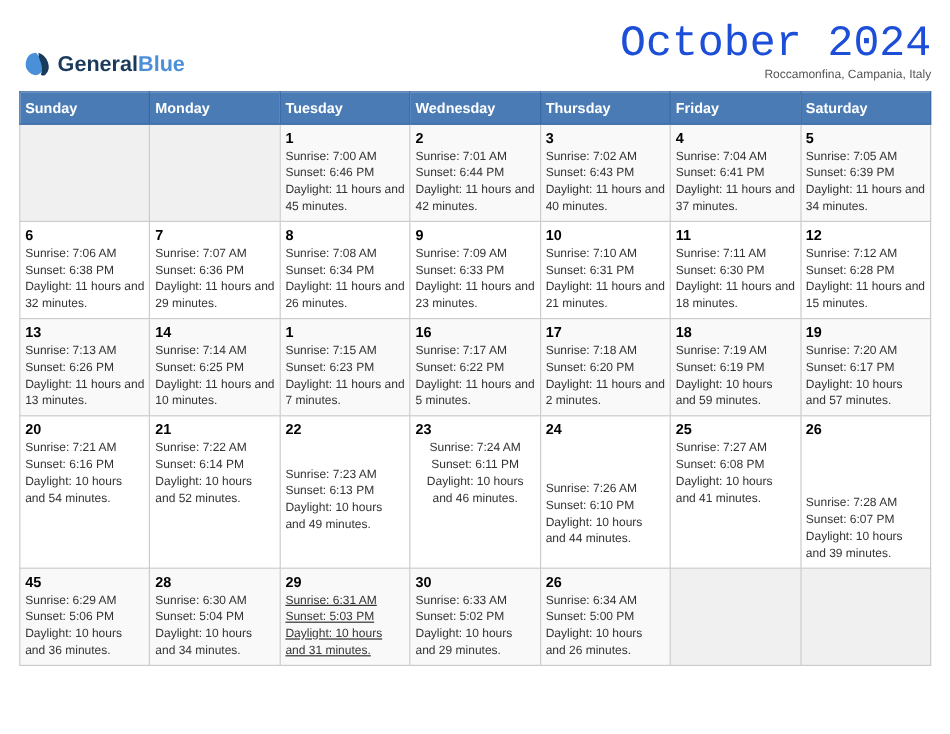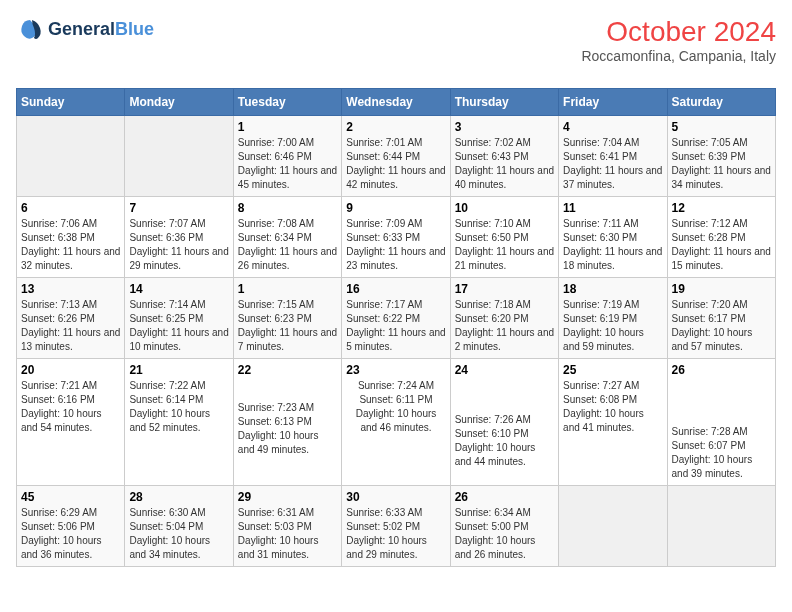--- a/index.html
+++ b/index.html
@@ -6,22 +6,22 @@
     body {
       font-family: Arial, sans-serif;
       background: #fff;
       width: 792px;
       min-height: 612px;
       padding: 16px;
     }
     .header {
       display: flex;
       justify-content: space-between;
-      align-items: flex-start;
-      margin-bottom: 24px;
+      align-items: flex-end;
+      margin-bottom: 8px;
     }
     .logo {
       display: flex;
       align-items: center;
     }
     .logo-text {
       font-size: 18px;
       font-weight: bold;
       color: #1a3a5c;
       line-height: 1.1;
@@ -31,26 +31,27 @@
     }
     .logo-icon {
       width: 28px;
       height: 28px;
       margin-right: 4px;
     }
     .title-block {
       text-align: right;
     }
     .month-title {
-      font-size: 28px;
-      color: #ef4444;
+      font-size: 36px;
+      color: #1d4ed8;
       font-weight: normal;
+      font-family: Liberation Mono, monospace;
     }
     .subtitle {
-      font-size: 14px;
+      font-size: 10px;
       color: #555;
     }
     table {
       width: 100%;
       border-collapse: collapse;
       font-size: 11px;
     }
     thead tr th {
       background-color: #4a7bb5;
       color: #fff;
@@ -175,21 +176,21 @@
         </td>
         <td>
           <span class="day-num">9</span>
           <div class="day-info" style="white-space: pre-line;">Sunrise: 7:09 AM
 Sunset: 6:33 PM
 Daylight: 11 hours and 23 minutes.</div>
         </td>
         <td>
           <span class="day-num">10</span>
           <div class="day-info" style="white-space: pre-line;">Sunrise: 7:10 AM
-Sunset: 6:50 PM
+Sunset: 6:31 PM
 Daylight: 11 hours and 21 minutes.</div>
         </td>
         <td>
           <span class="day-num">11</span>
           <div class="day-info" style="white-space: pre-line;">Sunrise: 7:11 AM
 Sunset: 6:30 PM
 Daylight: 11 hours and 18 minutes.</div>
         </td>
         <td>
           <span class="day-num">12</span>
@@ -294,21 +295,21 @@
 Daylight: 10 hours and 36 minutes.</div>
         </td>
         <td>
           <span class="day-num">28</span>
           <div class="day-info" style="white-space: pre-line;">Sunrise: 6:30 AM
 Sunset: 5:04 PM
 Daylight: 10 hours and 34 minutes.</div>
         </td>
         <td>
           <span class="day-num">29</span>
-          <div class="day-info" style="white-space: pre-line;">Sunrise: 6:31 AM
+          <div class="day-info" style="white-space: pre-line; text-decoration: underline;">Sunrise: 6:31 AM
 Sunset: 5:03 PM
 Daylight: 10 hours and 31 minutes.</div>
         </td>
         <td>
           <span class="day-num">30</span>
           <div class="day-info" style="white-space: pre-line;">Sunrise: 6:33 AM
 Sunset: 5:02 PM
 Daylight: 10 hours and 29 minutes.</div>
         </td>
         <td>

